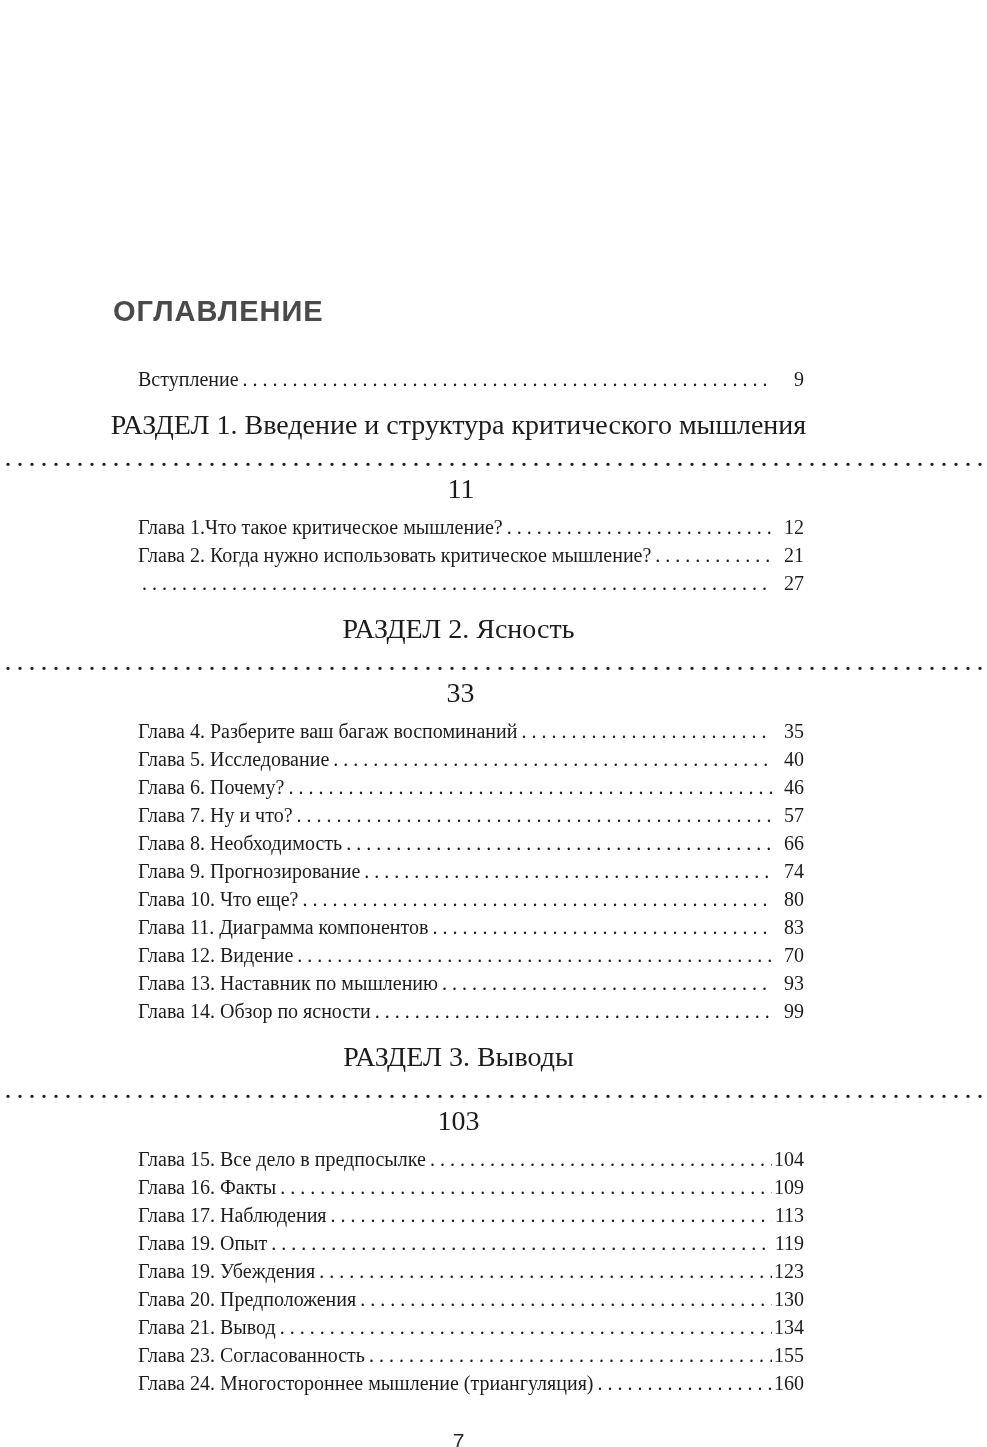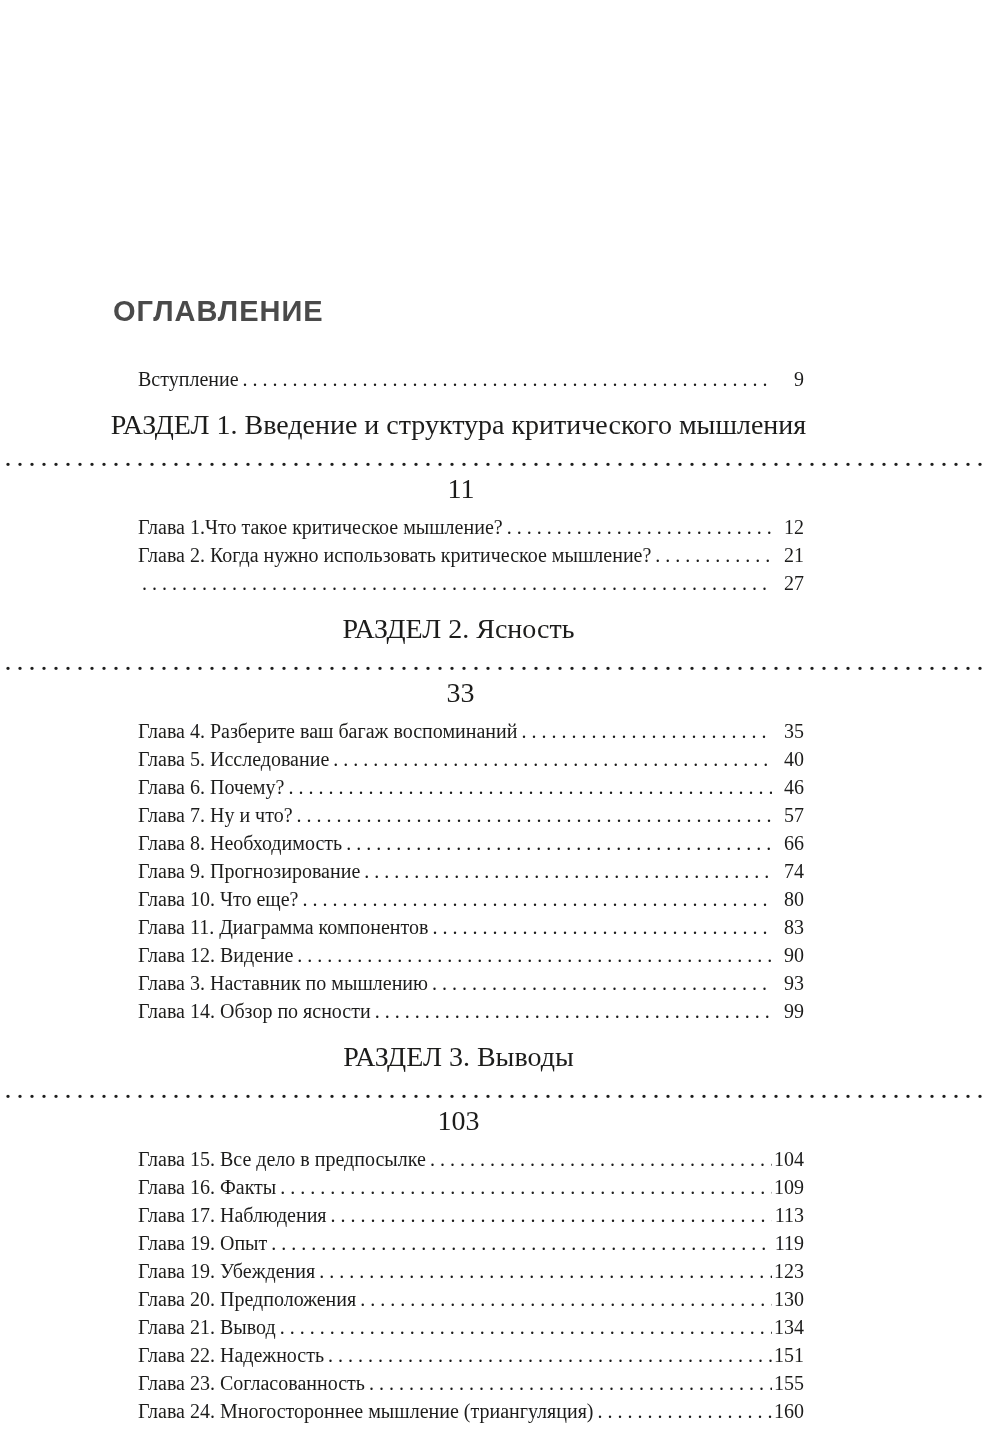--- a/index.html
+++ b/index.html
@@ -156,25 +156,25 @@
 
     <div class="row chapter">
       <span class="label">Глава 11. Диаграмма компонентов</span>
       <span class="leader"></span>
       <span class="num">83</span>
     </div>
 
     <div class="row chapter">
       <span class="label">Глава 12. Видение</span>
       <span class="leader"></span>
-      <span class="num">90</span>
-    </div>
-
-    <div class="row chapter">
-      <span class="label">Глава 3. Наставник по мышлению</span>
+      <span class="num">70</span>
+    </div>
+
+    <div class="row chapter">
+      <span class="label">Глава 13. Наставник по мышлению</span>
       <span class="leader"></span>
       <span class="num">93</span>
     </div>
 
     <div class="row chapter">
       <span class="label">Глава 14. Обзор по ясности</span>
       <span class="leader"></span>
       <span class="num">99</span>
     </div>
 
@@ -219,25 +219,20 @@
       <span class="leader"></span>
       <span class="num">130</span>
     </div>
 
     <div class="row chapter">
       <span class="label">Глава 21. Вывод</span>
       <span class="leader"></span>
       <span class="num">134</span>
     </div>
 
-    <div class="row chapter">
-      <span class="label">Глава 22. Надежность</span>
-      <span class="leader"></span>
-      <span class="num">151</span>
-    </div>
 
     <div class="row chapter">
       <span class="label">Глава 23. Согласованность</span>
       <span class="leader"></span>
       <span class="num">155</span>
     </div>
 
     <div class="row chapter">
       <span class="label">Глава 24. Многостороннее мышление (триангуляция)</span>
       <span class="leader"></span>

